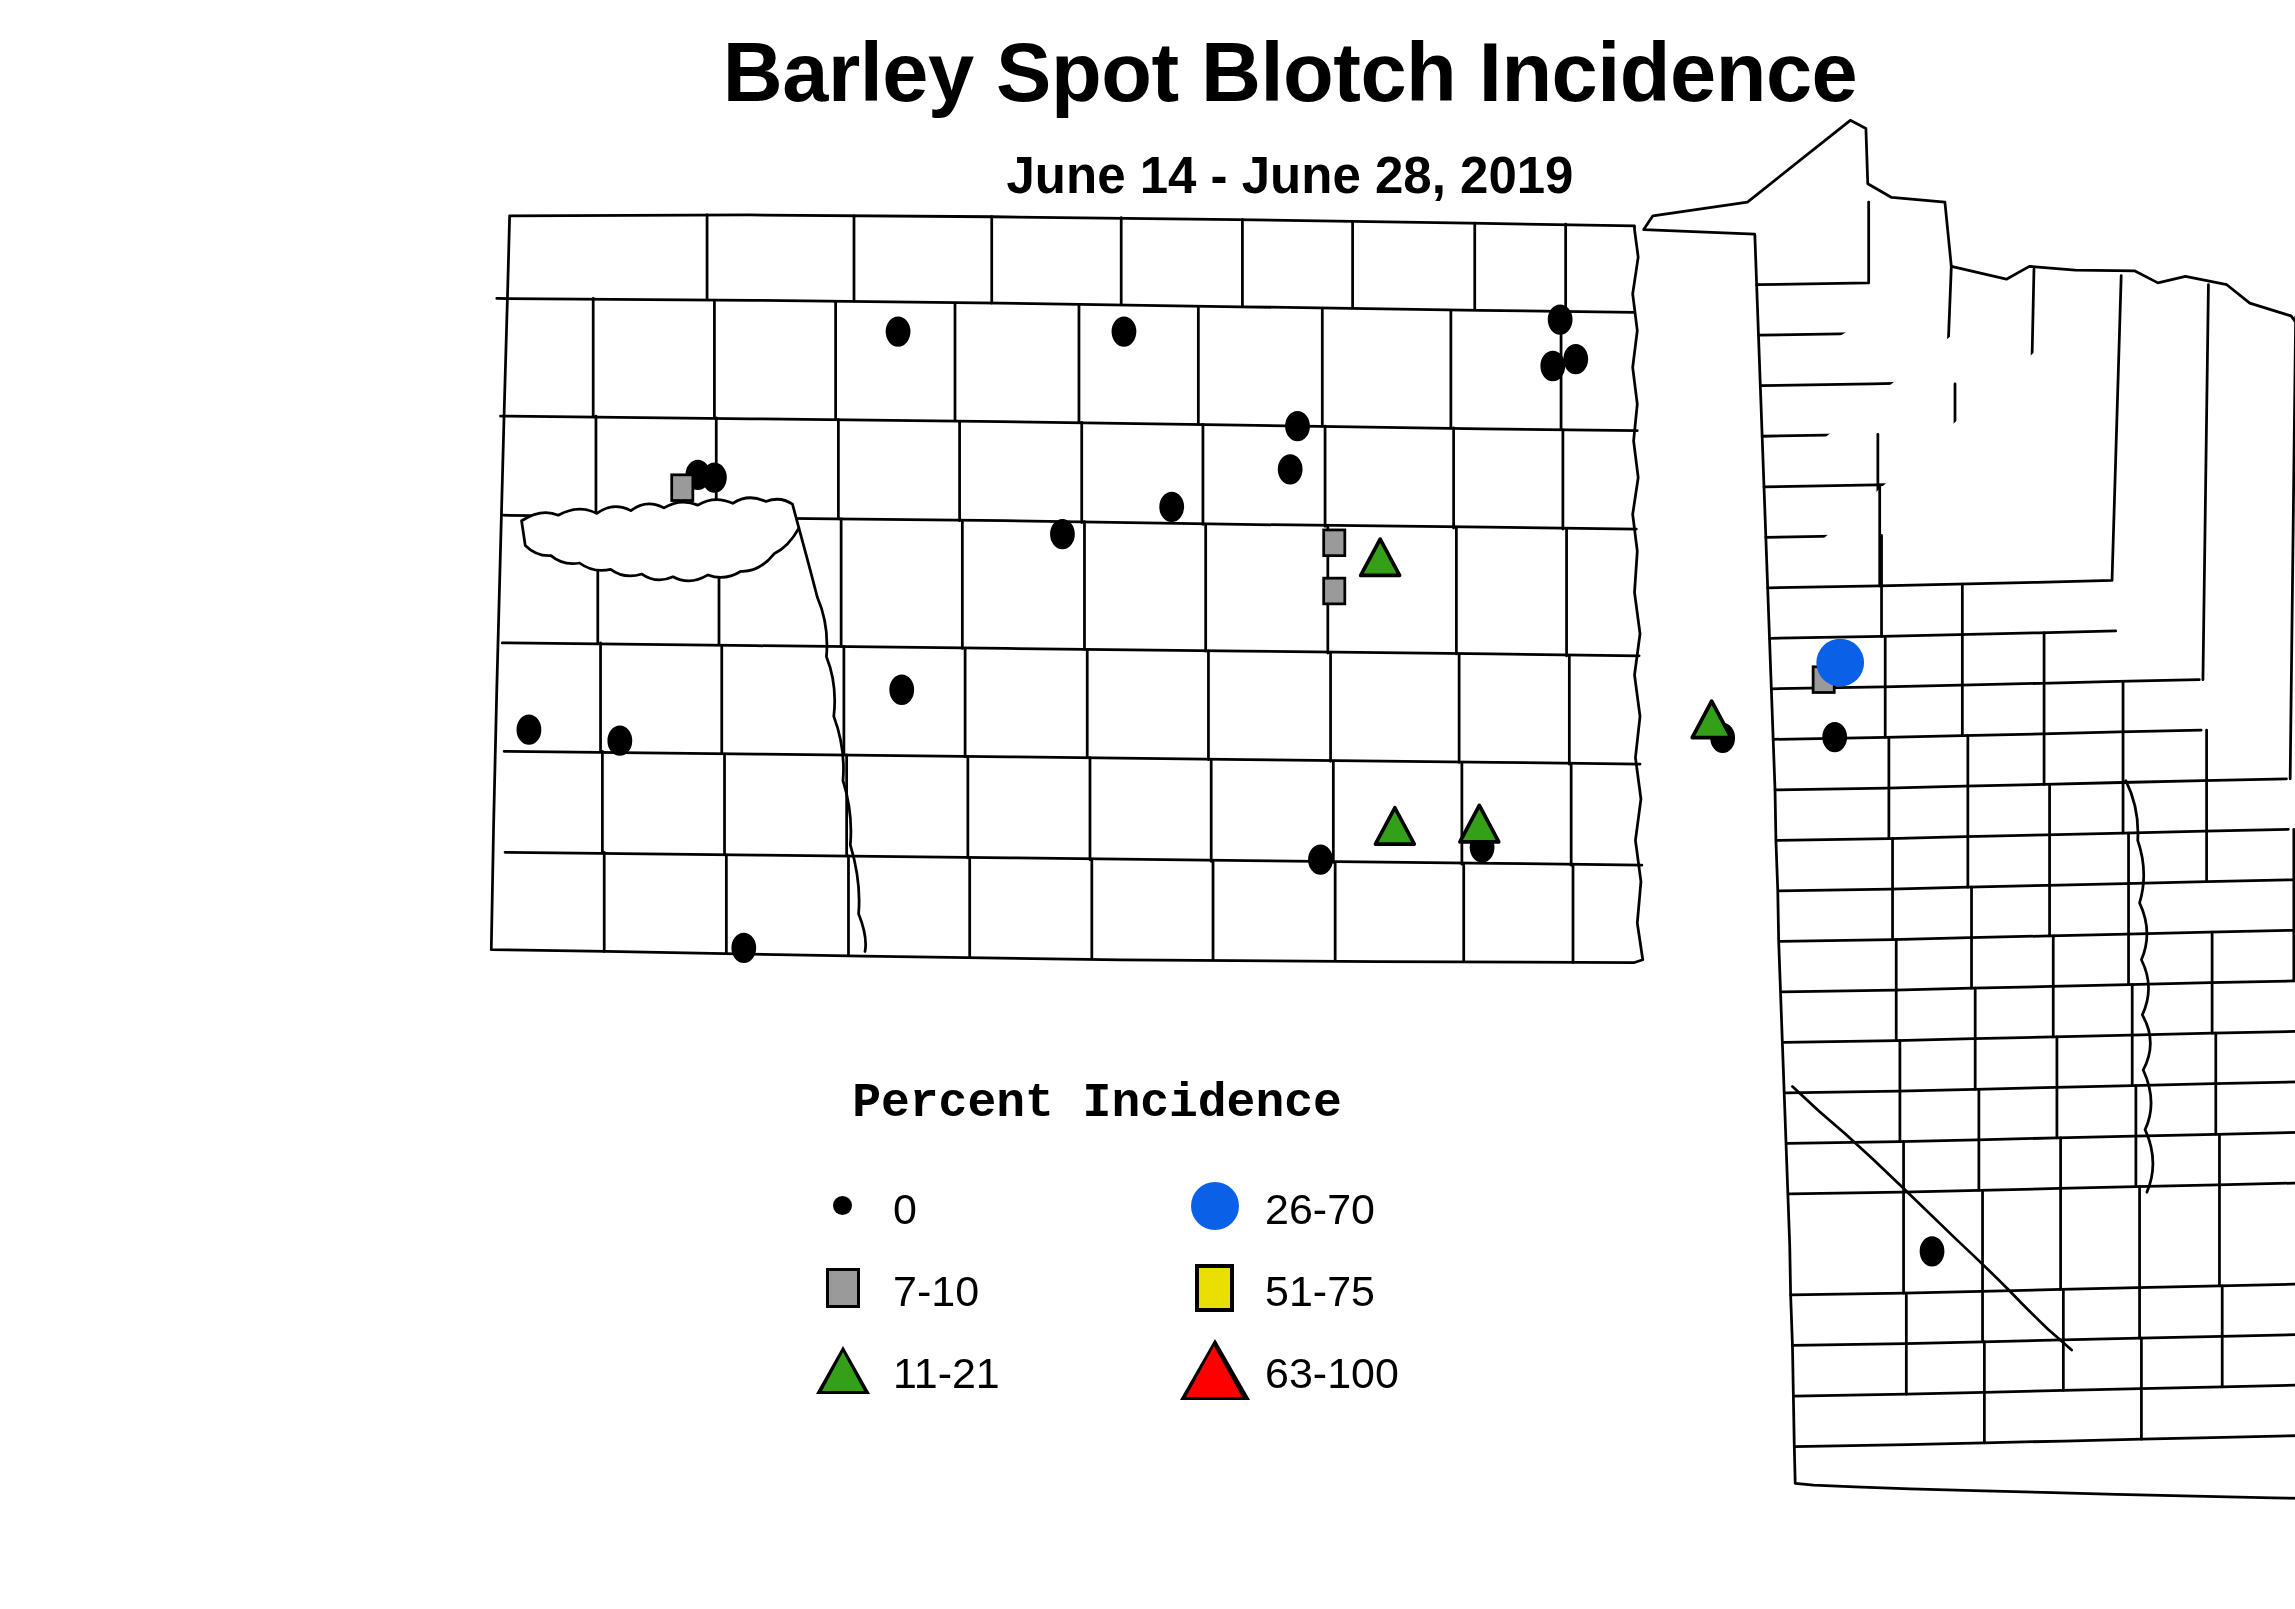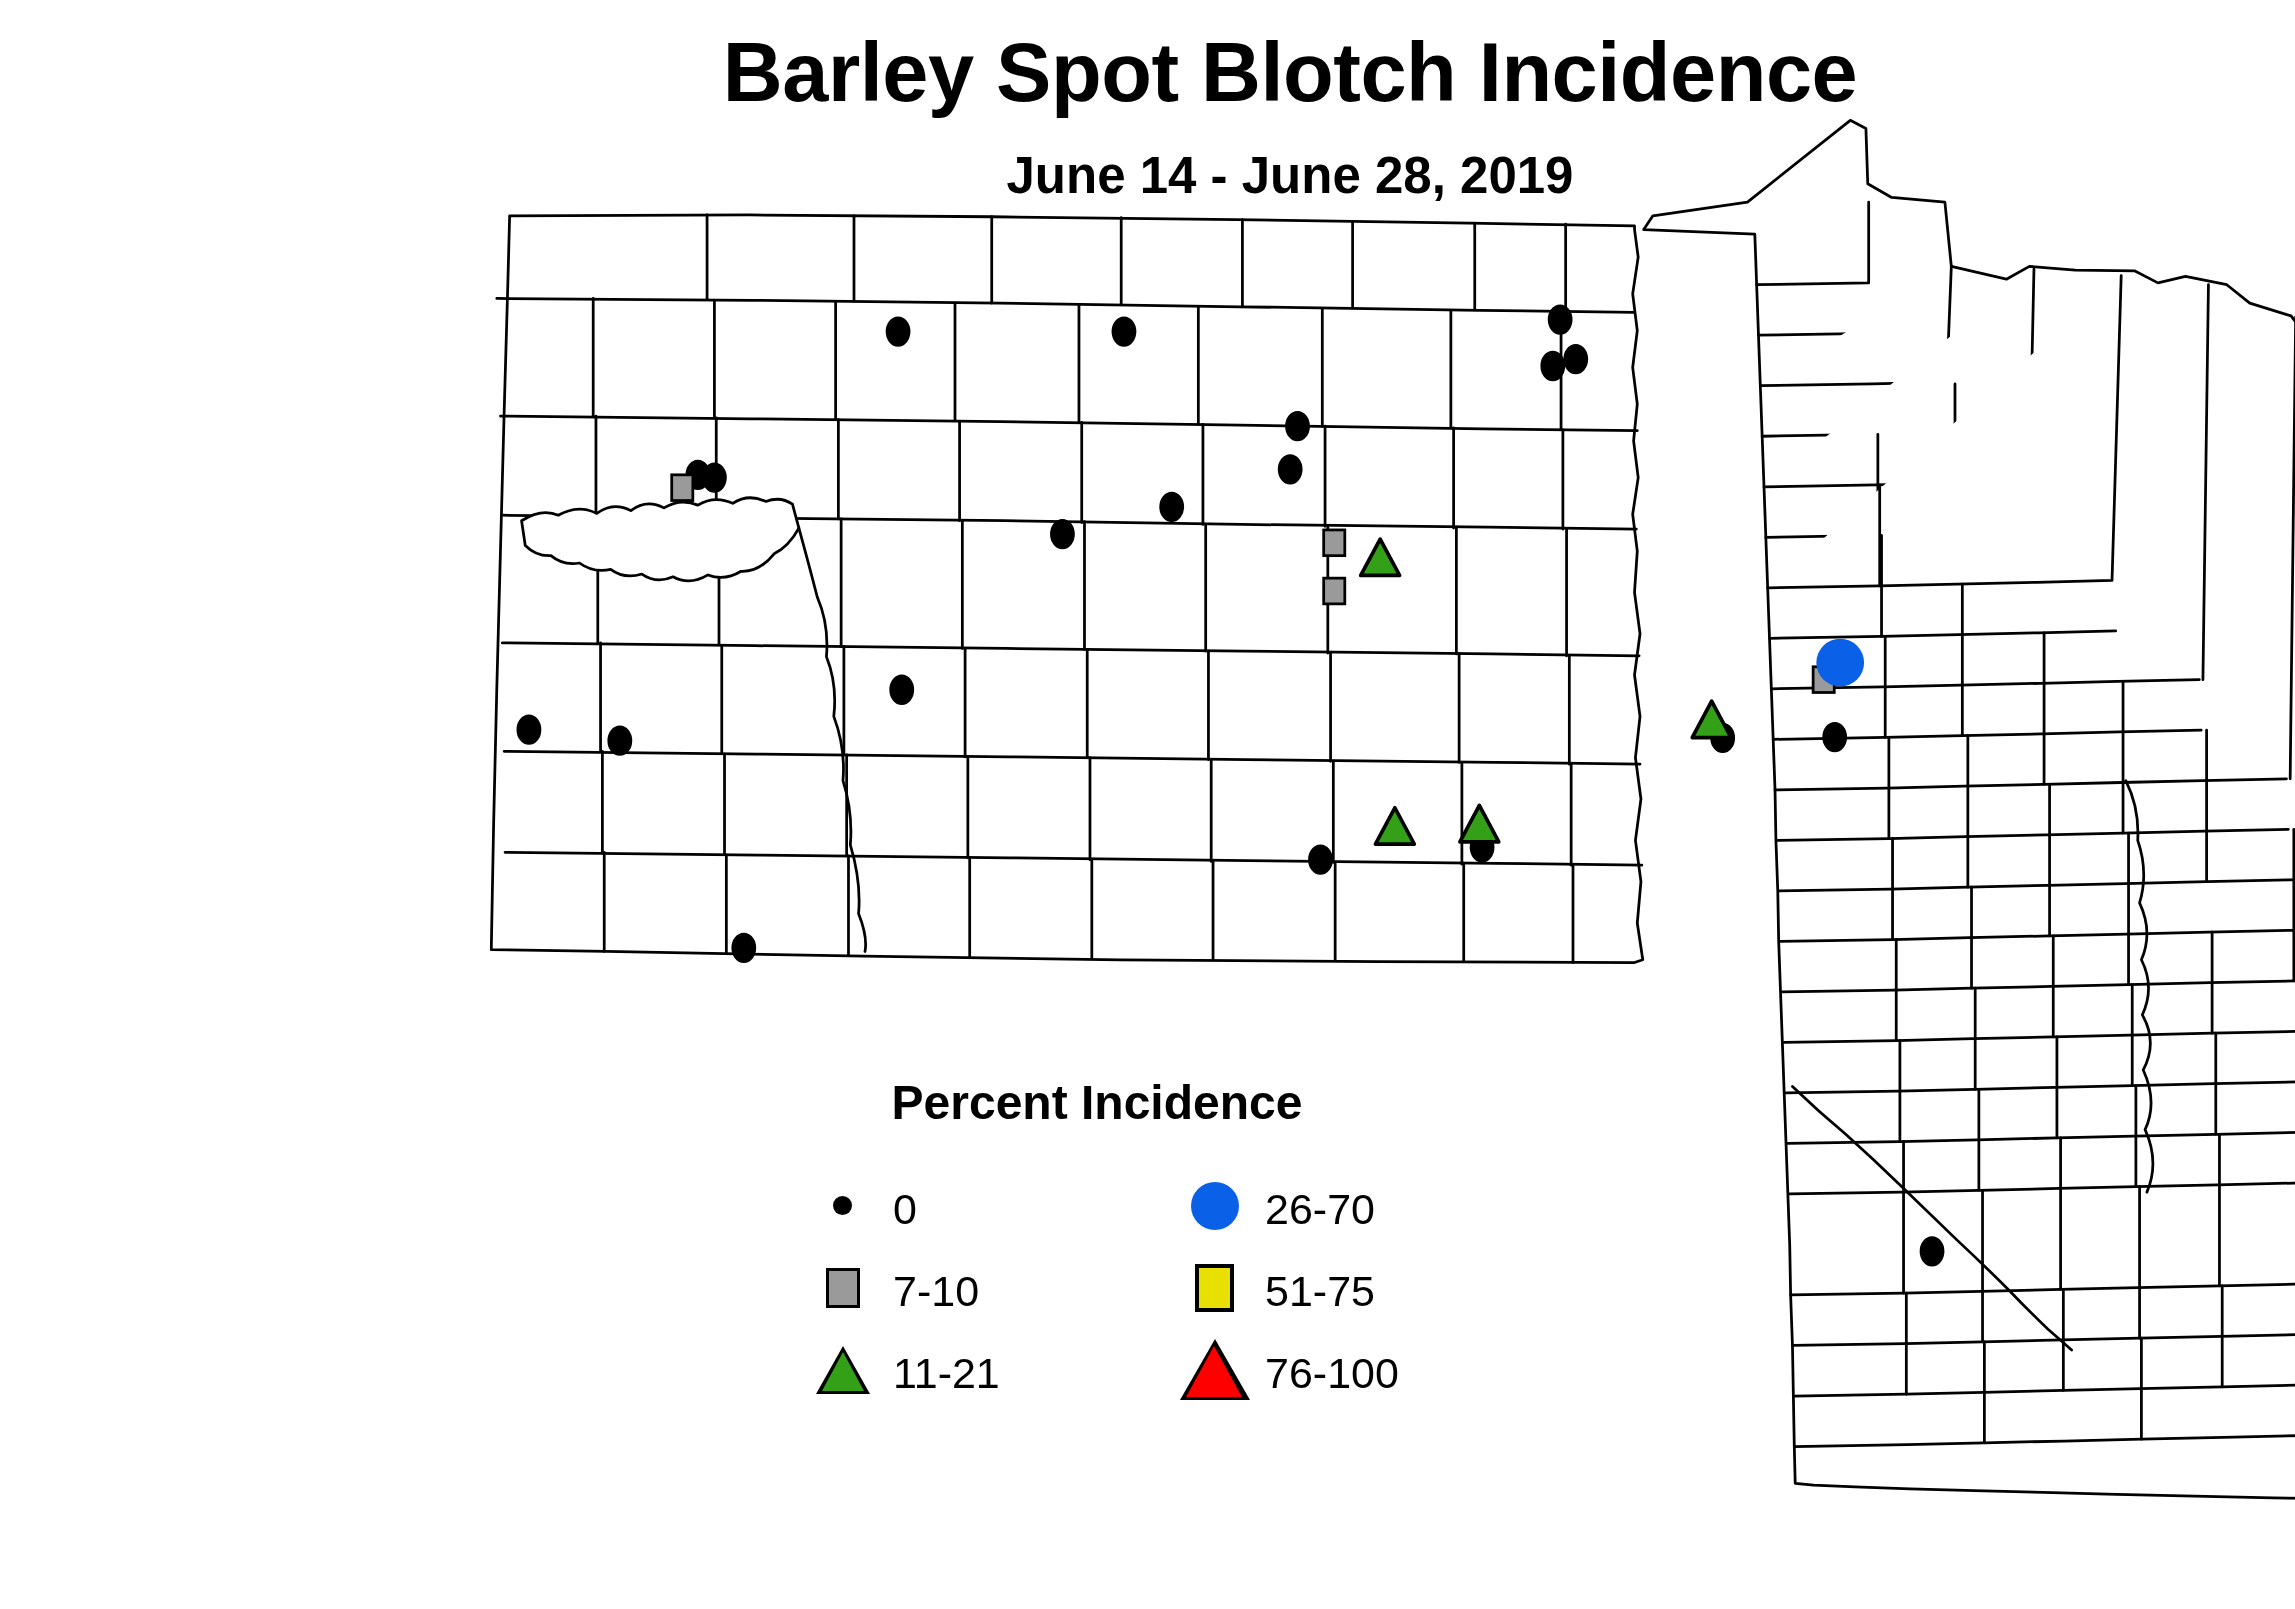--- a/index.html
+++ b/index.html
@@ -18,21 +18,21 @@
     font-family:"Liberation Sans", sans-serif; line-height:1;
   }
 
   #mapsvg{position:absolute;left:0;top:0;width:3056px;height:1610px;}
 
   
   .legend{position:absolute; left:808px; top:1079px; width:643px; height:381px;}
   .legend-title{
     position:absolute; left:0; top:0; width:578px; text-align:center;
     font-size:48px; font-weight:bold; line-height:1;
-    font-family:Liberation Sans, sans-serif; white-space:nowrap;
+    font-family:Liberation Mono, monospace; white-space:nowrap;
   }
   .lg-col{position:absolute; top:92px;}
   .lg-col.c1{left:0px;}
   .lg-col.c2{left:372px;}
   .lg-row{position:relative; height:82px;}
   .lg-sym{position:absolute; left:0; top:0; width:69px; height:69px;
           display:flex; align-items:center; justify-content:center;}
   .lg-label{position:absolute; left:85px; top:3.7px; font-size:43px; line-height:69px;
             white-space:nowrap; font-family:"Liberation Sans", sans-serif;}
 
@@ -329,19 +329,19 @@
       <div class="lg-row">
         <span class="lg-sym">
             <i class="sym-sq-yellow"></i>
           </span>
         <span class="lg-label">51-75</span>
       </div>
       <div class="lg-row">
         <span class="lg-sym">
             <i class="sym-tri-red"></i>
           </span>
-        <span class="lg-label">76-100</span>
+        <span class="lg-label">63-100</span>
       </div>
     </div>
   </div>
 
 </div>
 
 
 </body></html>

